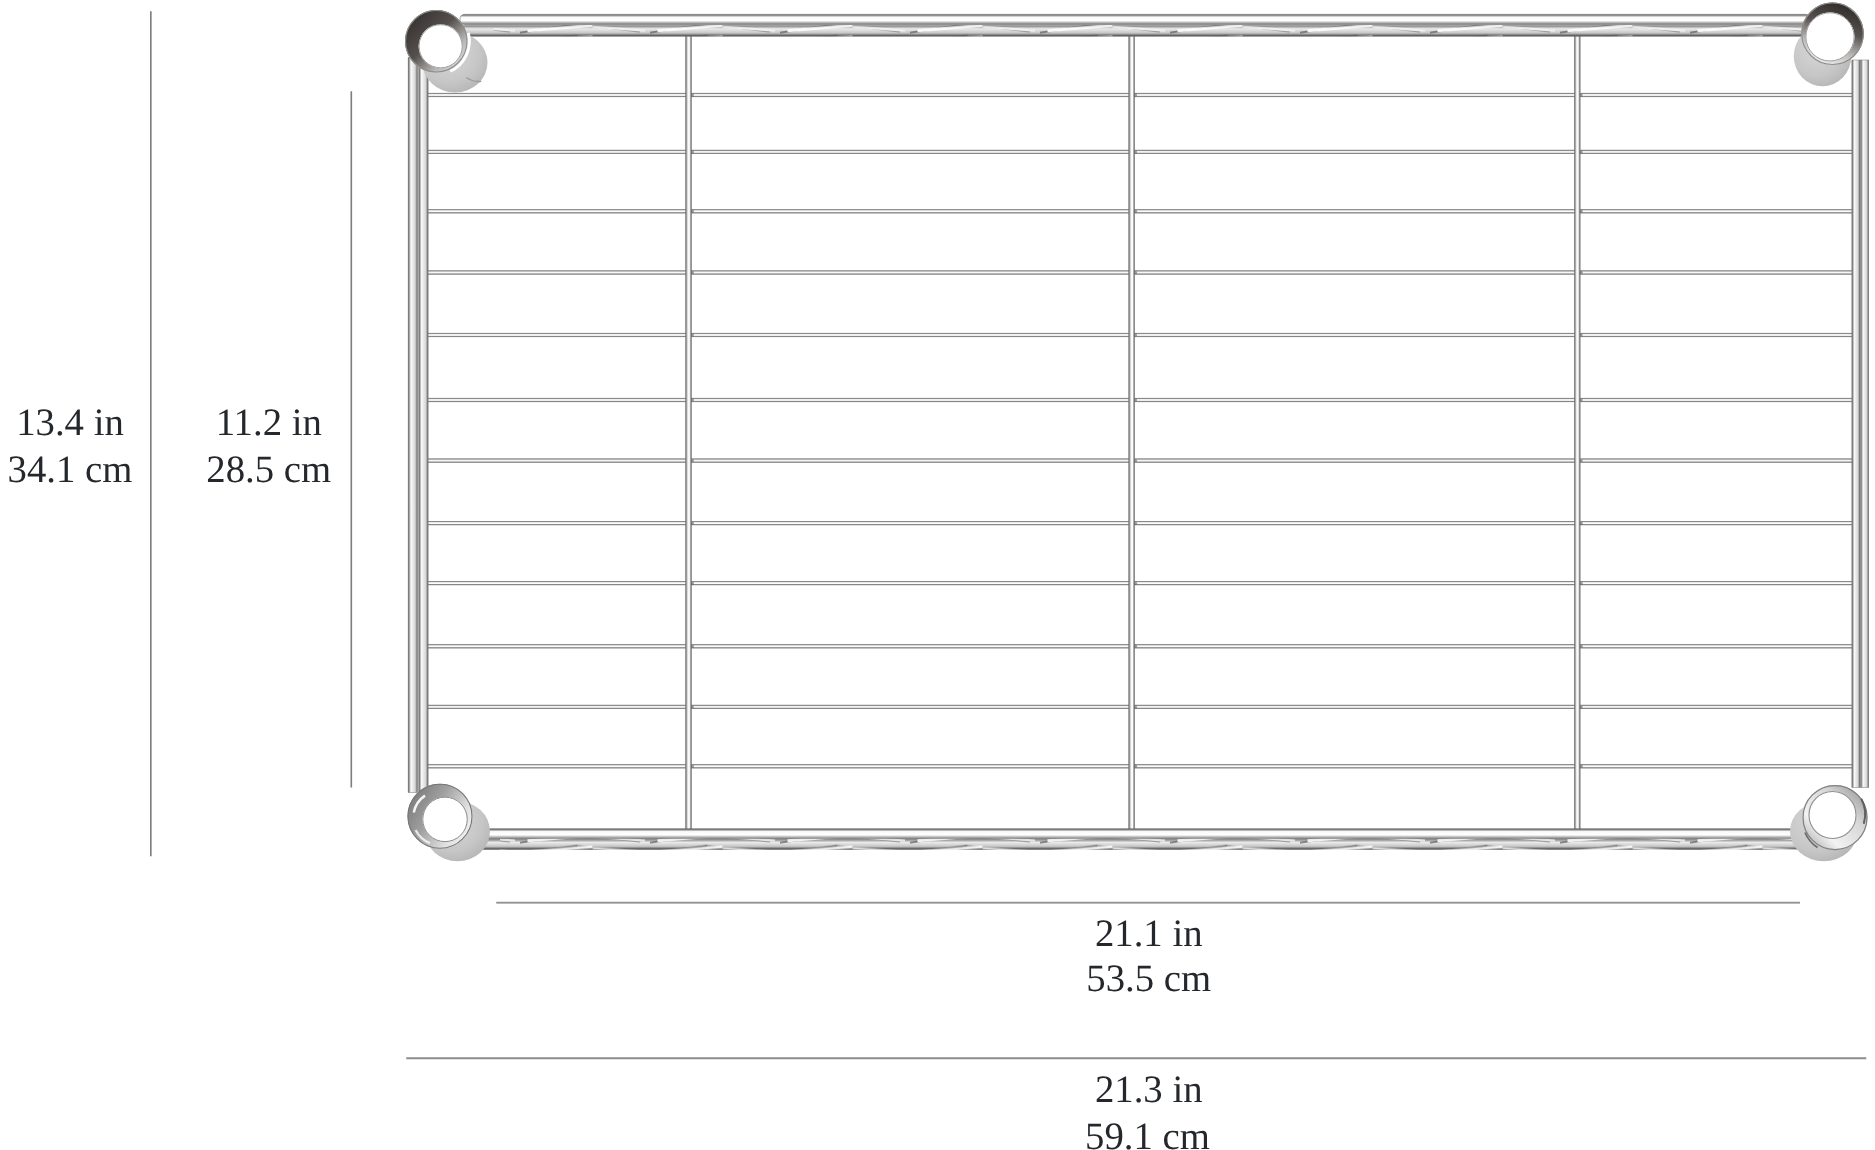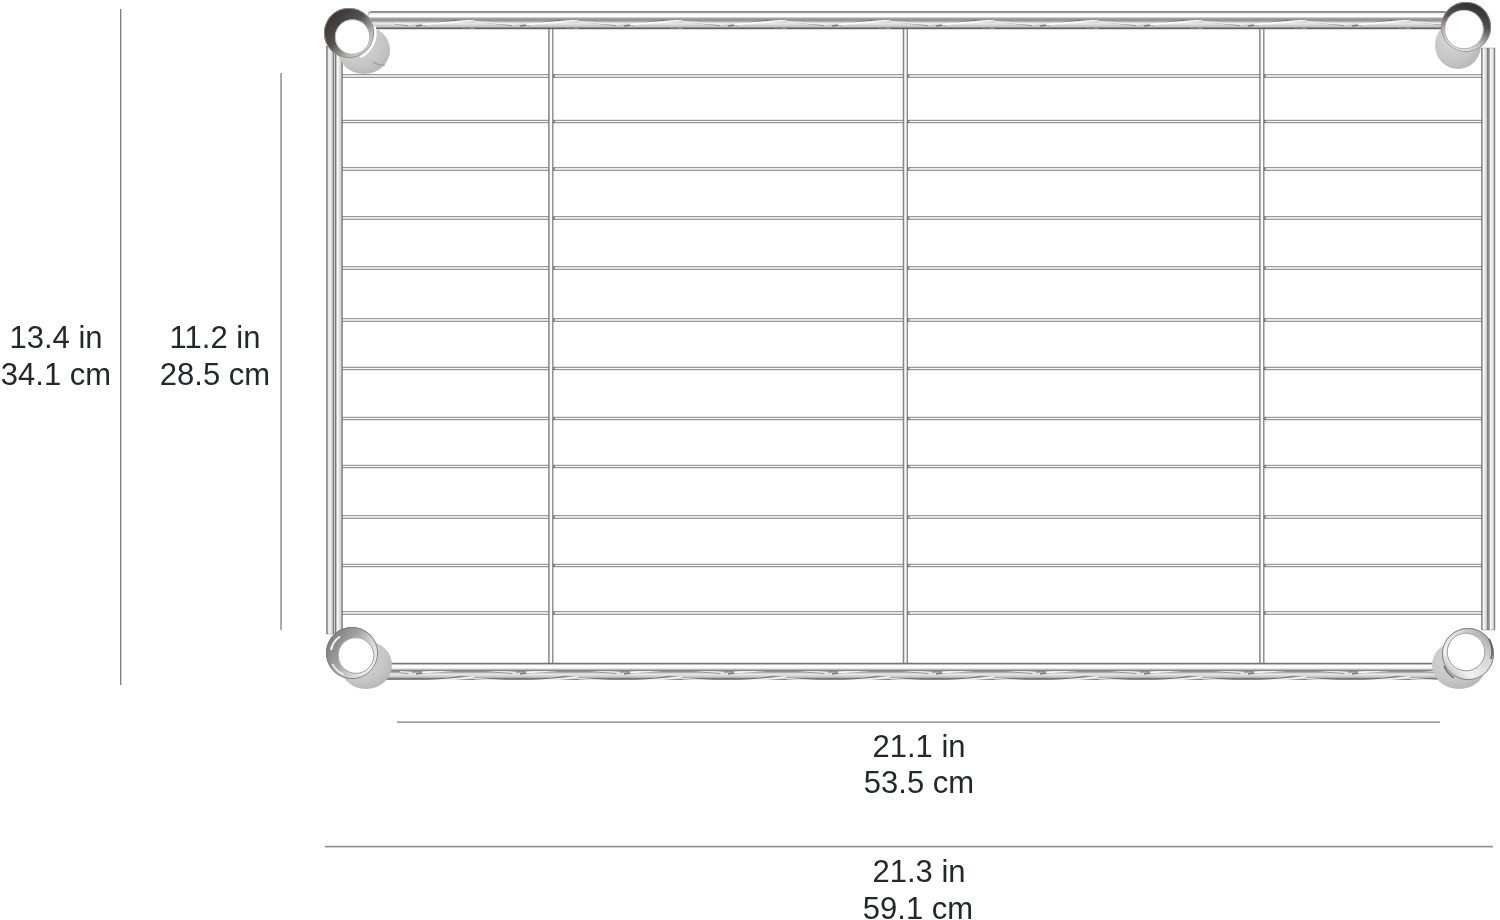--- a/index.html
+++ b/index.html
@@ -1,17 +1,17 @@
 <!DOCTYPE html>
 <html><head>
 <meta charset="utf-8">
 <style>
   html,body{margin:0;padding:0;background:#fff;}
   .page{position:relative;width:1500px;height:920px;background:#ffffff;overflow:hidden;
-        font-family:Liberation Sans, sans-serif;}
+        font-family:Liberation Serif, serif;}
   svg{position:absolute;left:0;top:0;}
 </style>
 </head>
 <body>
 <div class="page">
 <svg width="1500" height="920" viewBox="0 0 1500 920">
 <defs>
   <linearGradient id="wireH" x1="0" y1="0" x2="0" y2="1">
     <stop offset="0" stop-color="#595959"></stop>
     <stop offset="0.35" stop-color="#f0f0f0"></stop>

